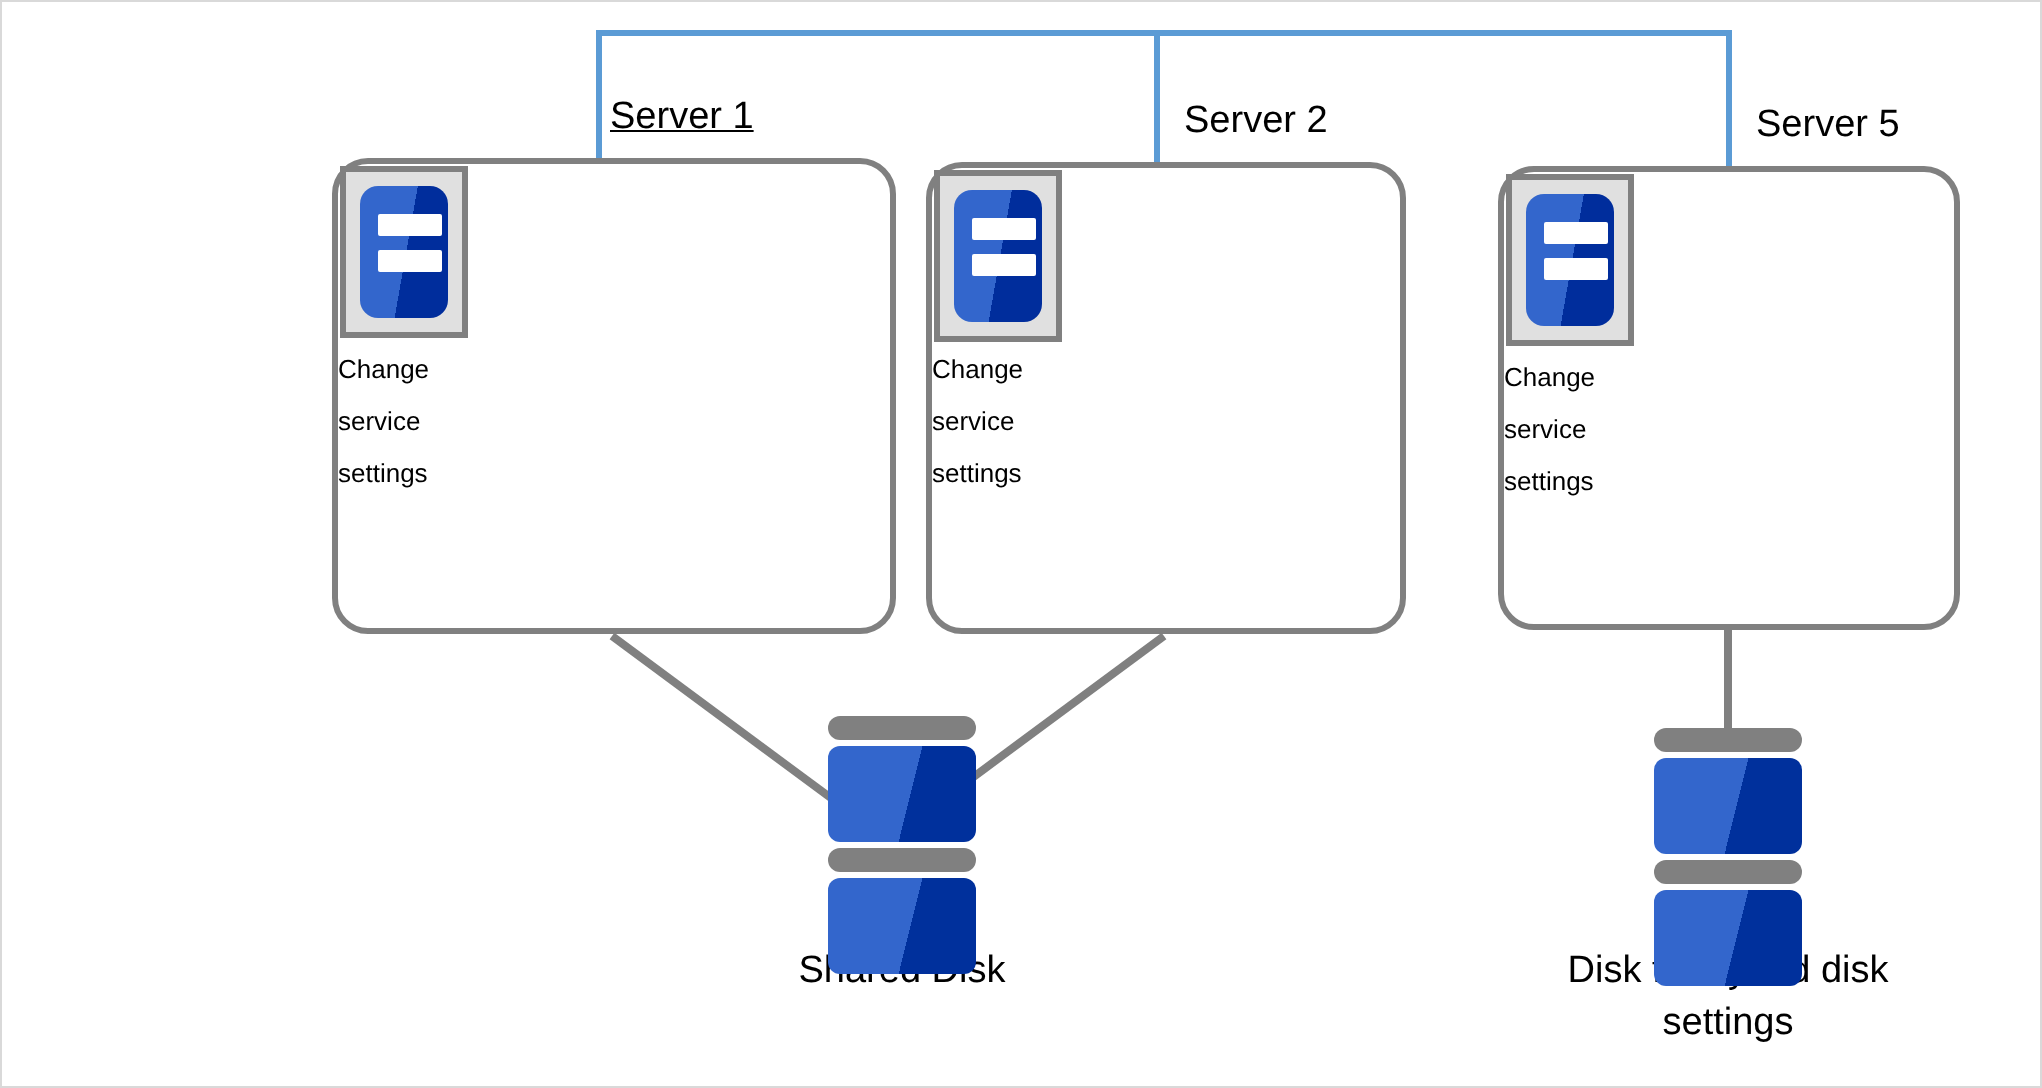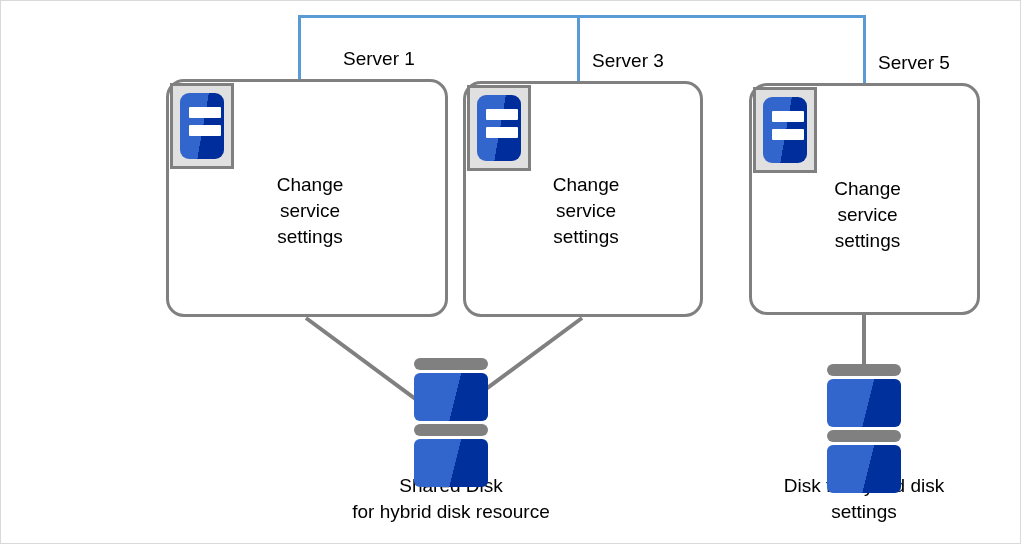--- a/index.html
+++ b/index.html
@@ -39,24 +39,23 @@
   
   .server-box {
     position: absolute;
     border: 3px solid #808080;
     border-radius: 18px;
     background: #ffffff;
     box-sizing: border-box;
   }
   .box-text {
     position: absolute;
-    font-size: 19px;
+    font-size: 13px;
     color: #000000;
     line-height: 26px;
-    text-align: center;
     white-space: nowrap;
   }
   
   .server-icon {
     position: absolute;
     width: 64px;
     height: 86px;
     background: #e0e0e0;
     border: 3px solid #808080;
     box-sizing: border-box;
@@ -128,22 +127,22 @@
 </head>
 <body>
 
 <div id="canvas">
 
   <div class="net-h" style="left:297px; top:14px; width:568px; height:3px;"></div>
   <div class="net-v" style="left:297px; top:14px; width:3px; height:68px;"></div>
   <div class="net-v" style="left:576px; top:14px; width:3px; height:68px;"></div>
   <div class="net-v" style="left:862px; top:14px; width:3px; height:68px;"></div>
 
-  <div class="server-label" style="left:342px; top:48px;">Server 1</div>
-  <div class="server-label" style="left:591px; top:50px;">Server 3</div>
+  <div class="server-label" style="left:304px; top:48px;text-decoration:underline;">Server 1</div>
+  <div class="server-label" style="left:591px; top:50px;">Server 2</div>
   <div class="server-label" style="left:877px; top:52px;">Server 5</div>
 
   <div class="conn" style="left:305px; top:315px; width:136px; height:4px;
               transform: rotate(36.5deg);"></div>
 
   <div class="conn" style="left:581px; top:315px; width:134px; height:4px;
               transform: rotate(143.5deg);"></div>
 
   <div class="conn-v" style="left:861px; top:313px; width:4px; height:50px;"></div>
 
@@ -193,21 +192,20 @@
     <div class="cap"></div>
     <div class="gap"></div>
     <div class="platter"></div>
     <div class="gap"></div>
     <div class="cap"></div>
     <div class="gap"></div>
     <div class="platter"></div>
   </div>
   <div class="caption" style="left:330px; top:472px; width:240px;">
     <div>Shared Disk</div>
-    <div>for hybrid disk resource</div>
   </div>
 
   <div class="disk" style="left:826px; top:363px;">
     <div class="cap"></div>
     <div class="gap"></div>
     <div class="platter"></div>
     <div class="gap"></div>
     <div class="cap"></div>
     <div class="gap"></div>
     <div class="platter"></div>

